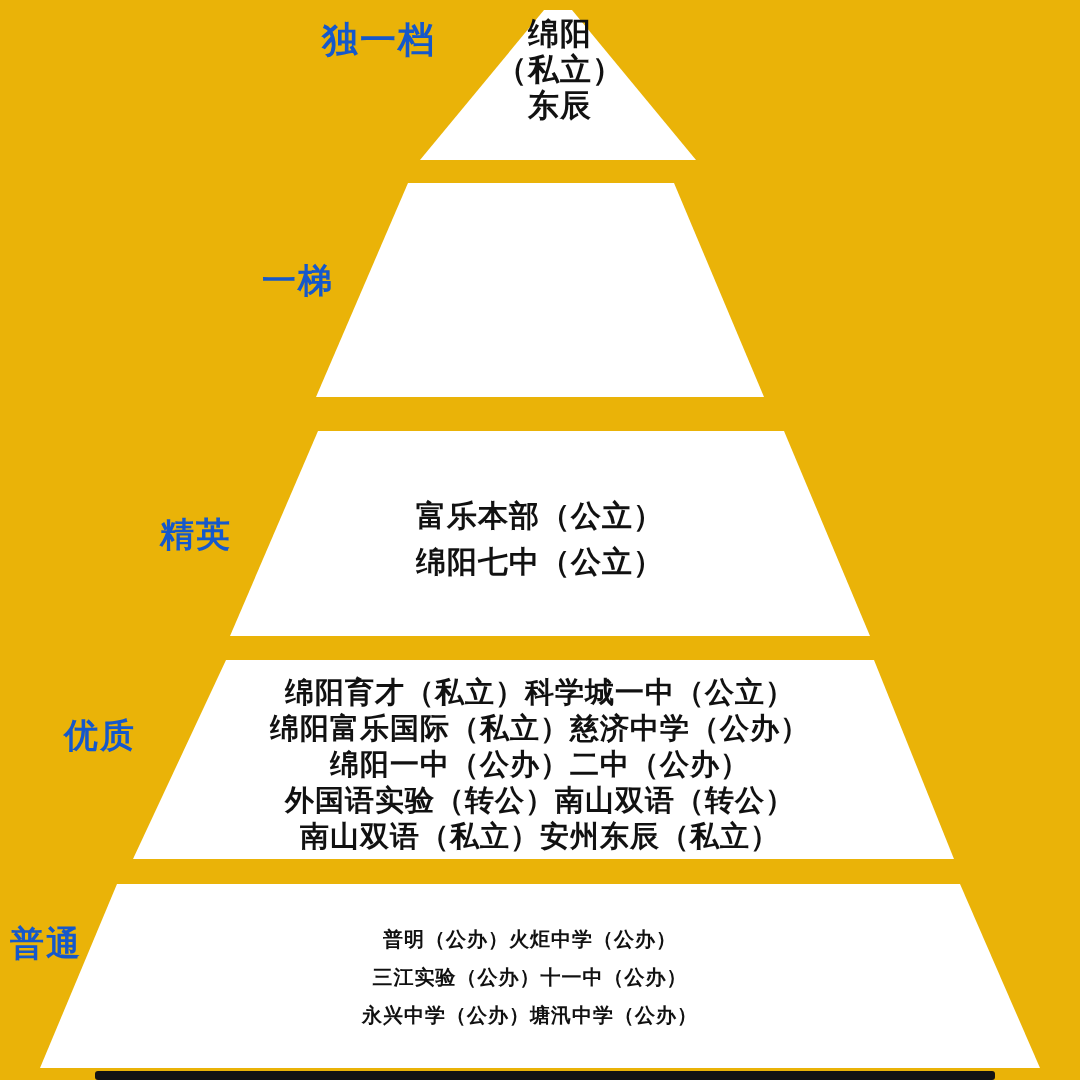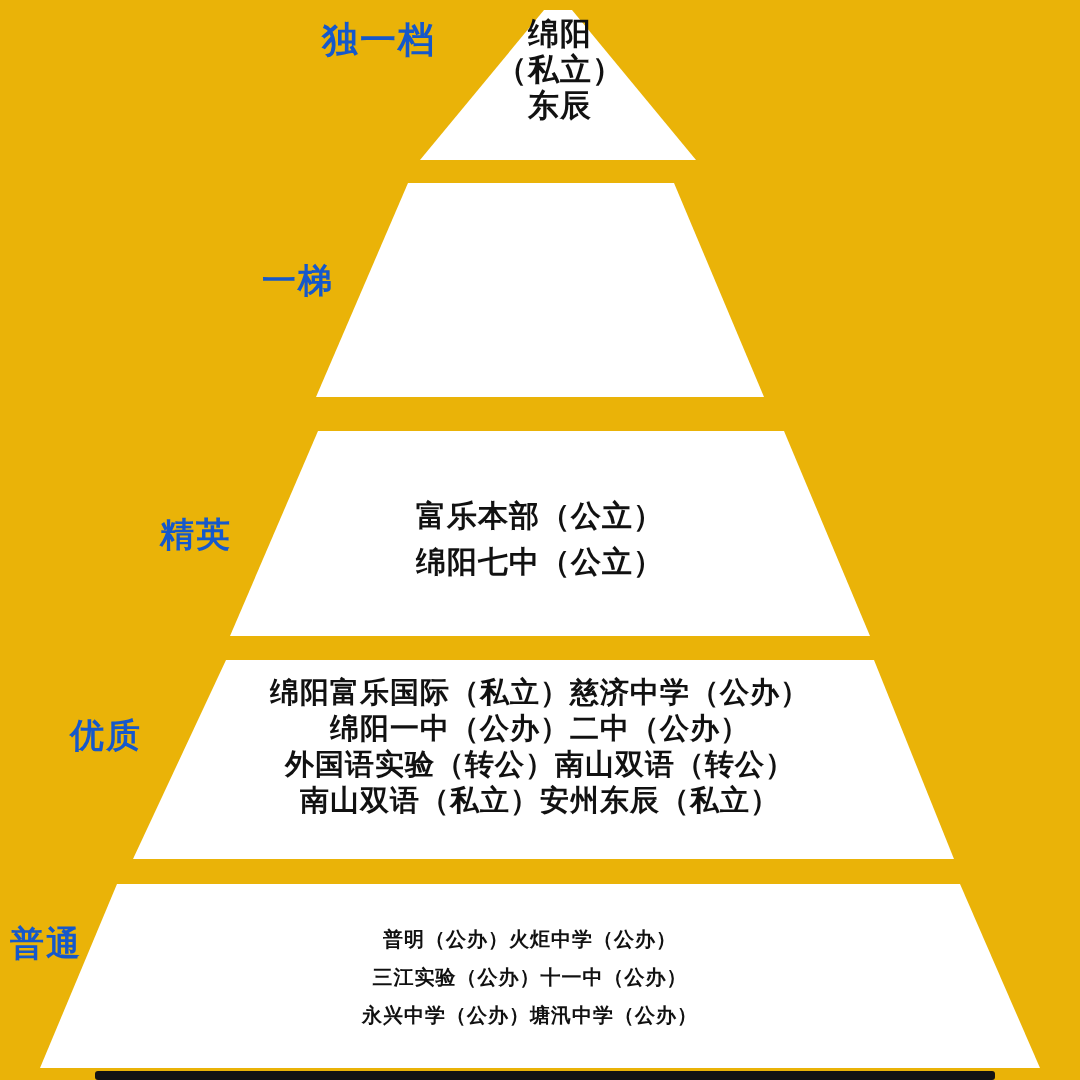--- a/index.html
+++ b/index.html
@@ -41,21 +41,21 @@
   .tier-label {
     position: absolute;
     font-weight: bold;
     color: #1558cb;
     letter-spacing: 2px;
     white-space: nowrap;
   }
   #label-tier1 { left: 322px; top: 16px;  font-size: 36px; }
   #label-tier2 { left: 262px; top: 258px; font-size: 34px; }
   #label-tier3 { left: 160px; top: 488px; font-size: 34px; margin-top: 24px; }
-  #label-tier4 { left: 70px;  top: 713px; font-size: 34px; }
+  #label-tier4 { left: 64px;  top: 713px; font-size: 34px; }
   #label-tier5 { left: 10px;  top: 913px; font-size: 34px; margin-top: 8px; }
 
   #bottom-bar {
     position: absolute;
     left: 95px;
     top: 1071px;
     width: 900px;
     height: 9px;
     background: #131313;
     border-radius: 3px;
@@ -85,20 +85,21 @@
     <span class="line">东辰</span>
   </div>
 
 
   <div class="tier-text" id="tier3-text">
     <span class="line">富乐本部（公立）</span>
     <span class="line">绵阳七中（公立）</span>
   </div>
 
   <div class="tier-text" id="tier4-text">
+    <span class="line">绵阳育才（私立）科学城一中（公立）</span>
     <span class="line">绵阳富乐国际（私立）慈济中学（公办）</span>
     <span class="line">绵阳一中（公办）二中（公办）</span>
     <span class="line">外国语实验（转公）南山双语（转公）</span>
     <span class="line">南山双语（私立）安州东辰（私立）</span>
   </div>
 
   <div class="tier-text" id="tier5-text">
     <span class="line">普明（公办）火炬中学（公办）</span>
     <span class="line">三江实验（公办）十一中（公办）</span>
     <span class="line">永兴中学（公办）塘汛中学（公办）</span>

